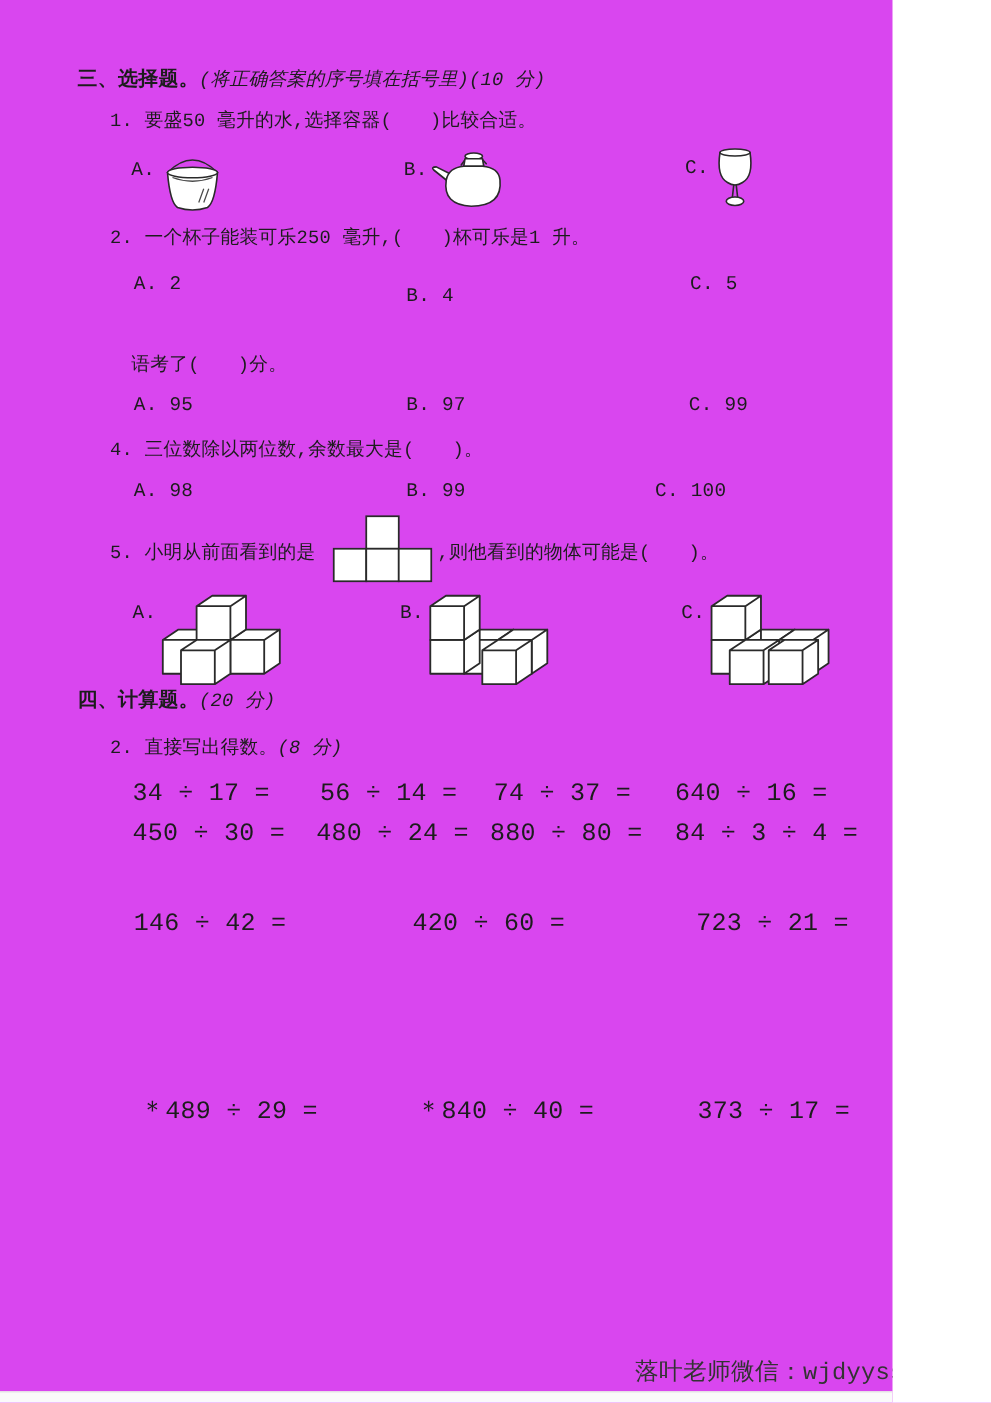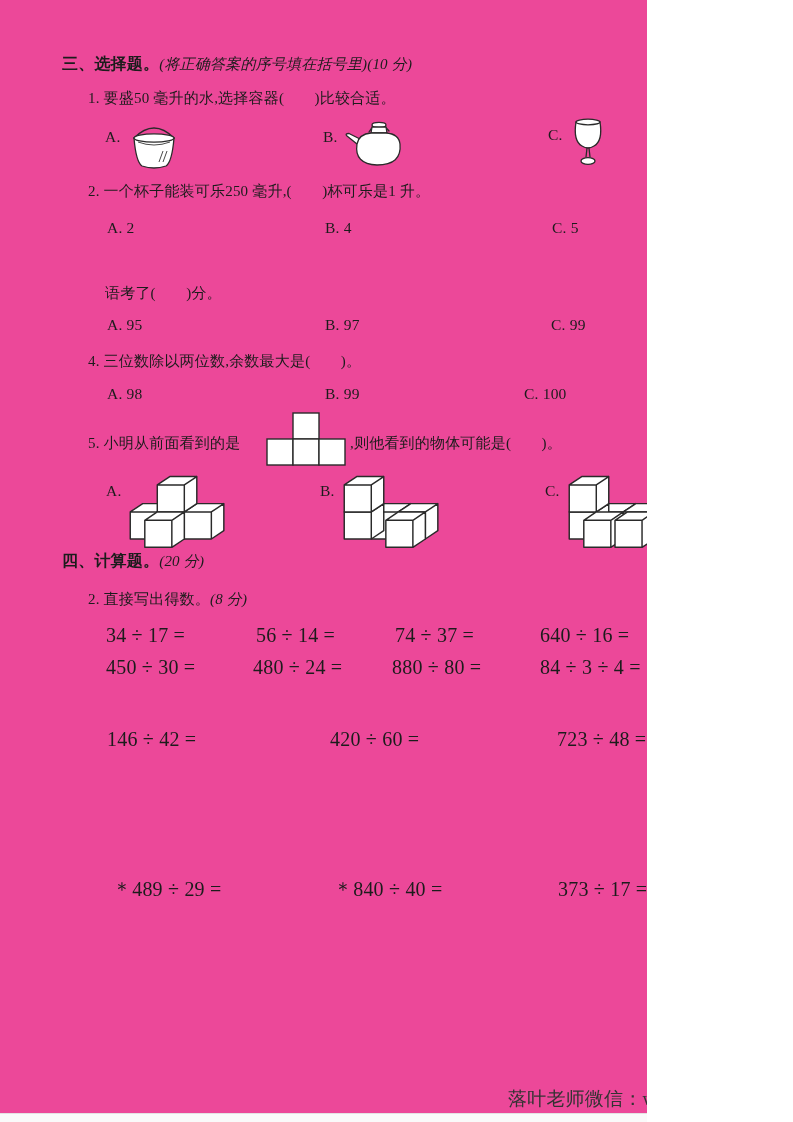--- a/index.html
+++ b/index.html
@@ -1,17 +1,17 @@
 <!DOCTYPE html>
 <html><head>
 <meta charset="utf-8">
 <style>
   html,body{margin:0;padding:0;background:#ffffff;}
-  .page{position:relative;width:647px;height:1122px;background:#ec4899;overflow:hidden;
-        font-family:Liberation Serif, serif;color:#1c1c1c;}
+  .page{position:relative;width:714px;height:1122px;background:#d946ef;overflow:hidden;
+        font-family:Liberation Mono, monospace;color:#1c1c1c;}
   .t{position:absolute;font-size:15px;line-height:1.25;white-space:nowrap;letter-spacing:.2px;}
   .bold{font-weight:bold;font-size:16px;}
   .kai{font-style:italic;}
   .eq{font-size:20px;}
   .opt{font-size:15.5px;}
   svg{position:absolute;overflow:visible;}
   .ln{fill:none;stroke:#2a2a2a;stroke-width:1.3;stroke-linecap:round;stroke-linejoin:round;}
   .fw{fill:#ffffff;stroke:#2a2a2a;stroke-width:1.3;stroke-linejoin:round;}
   .thin{fill:none;stroke:#4a4a4a;stroke-width:1;}
   .cube{fill:#ffffff;stroke:#2a2a2a;stroke-width:1.4;stroke-linejoin:round;}
@@ -52,21 +52,21 @@
   <div class="t opt" style="left:548px;top:125px;">C.</div>
   <svg style="left:569px;top:116px;" width="38" height="58" viewBox="0 0 38 58">
     <path class="fw" d="M7,6 Q4,25 13,30 Q16,32 19,32 Q22,32 25,30 Q34,25 31,6 Z"></path>
     <ellipse class="fw" cx="19" cy="6" rx="12" ry="2.8"></ellipse>
     <path class="ln" d="M18,32 L17,41 M20,32 L21,41"></path>
     <ellipse class="fw" cx="19" cy="45" rx="7" ry="3.4"></ellipse>
   </svg>
 
   <div class="t" style="left:88px;top:182px;">2. 一个杯子能装可乐250 毫升,(　　)杯可乐是1 升。</div>
   <div class="t opt" style="left:107px;top:218px;">A. 2</div>
-  <div class="t opt" style="left:325px;top:218px;">B. 4</div>
+  <div class="t opt" style="left:325px;top:228px;">B. 4</div>
   <div class="t opt" style="left:552px;top:218px;">C. 5</div>
 
   <div class="t" style="left:105px;top:284px;">语考了(　　)分。</div>
   <div class="t opt" style="left:107px;top:315px;">A. 95</div>
   <div class="t opt" style="left:325px;top:315px;">B. 97</div>
   <div class="t opt" style="left:551px;top:315px;">C. 99</div>
 
   <div class="t" style="left:88px;top:352px;">4. 三位数除以两位数,余数最大是(　　)。</div>
   <div class="t opt" style="left:107px;top:384px;">A. 98</div>
   <div class="t opt" style="left:325px;top:384px;">B. 99</div>
@@ -123,21 +123,21 @@
   <div class="t eq" style="left:540px;top:623px;">640 ÷ 16 =</div>
 
   <div class="t eq" style="left:106px;top:655px;">450 ÷ 30 =</div>
   <div class="t eq" style="left:253px;top:655px;">480 ÷ 24 =</div>
   <div class="t eq" style="left:392px;top:655px;">880 ÷ 80 =</div>
   <div class="t eq" style="left:540px;top:655px;">84 ÷ 3 ÷ 4 =</div>
 
 
   <div class="t eq" style="left:107px;top:727px;">146 ÷ 42 =</div>
   <div class="t eq" style="left:330px;top:727px;">420 ÷ 60 =</div>
-  <div class="t eq" style="left:557px;top:727px;">723 ÷ 48 =</div>
+  <div class="t eq" style="left:557px;top:727px;">723 ÷ 21 =</div>
 
   <div class="t eq" style="left:112px;top:877px;">＊489 ÷ 29 =</div>
   <div class="t eq" style="left:333px;top:877px;">＊840 ÷ 40 =</div>
   <div class="t eq" style="left:558px;top:877px;">373 ÷ 17 =</div>
 
   <div class="t footer" style="left:508px;top:1087px;">落叶老师微信：wjdyyss</div>
 
   <div class="bottom-edge"></div>
 </div>
 

